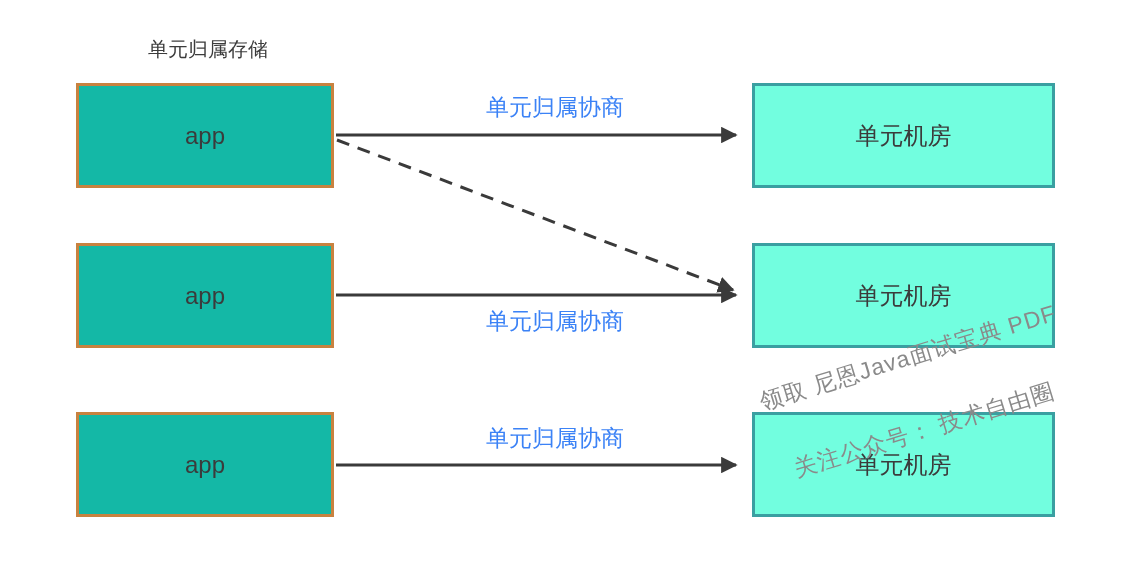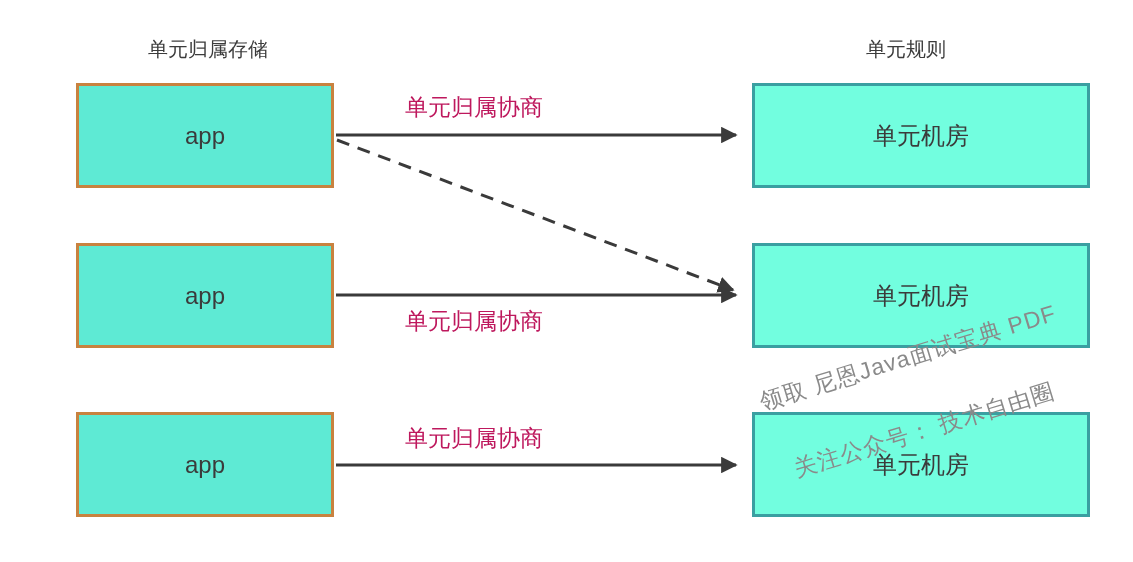--- a/index.html
+++ b/index.html
@@ -26,38 +26,38 @@
     height: 105px;
     display: flex;
     align-items: center;
     justify-content: center;
     font-size: 24px;
     color: #3b3b3b;
   }
   .app-box {
     left: 76px;
     width: 258px;
-    background: #5eead4;
+    background: #14b8a6;
     border: 3px solid #c8823f;
   }
   .room-box {
     left: 752px;
-    width: 338px;
+    width: 303px;
     background: #72fedf;
     border: 3px solid #3a9fa1;
   }
   .row1 { top: 83px; }
   .row2 { top: 243px; }
   .row3 { top: 412px; }
   .arrow-label {
     position: absolute;
     width: 300px;
-    text-align: left;
+    text-align: center;
     font-size: 23px;
-    color: #be185d;
+    color: #3b82f6;
     white-space: nowrap;
   }
   #arrows-svg {
     position: absolute;
     left: 0; top: 0;
     width: 1133px;
     height: 562px;
     pointer-events: none;
   }
   .wm {
@@ -70,21 +70,20 @@
     transform-origin: left top;
     z-index: 5;
   }
 </style>
 </head>
 <body>
 
 <div id="canvas">
 
   <div class="hdr" style="left:58px; top:36px;">单元归属存储</div>
-  <div class="hdr" style="left:756px; top:36px;">单元规则</div>
 
   <div class="box app-box row1">
     <span>app</span>
   </div>
   <div class="box app-box row2">
     <span>app</span>
   </div>
   <div class="box app-box row3">
     <span>app</span>
   </div>

